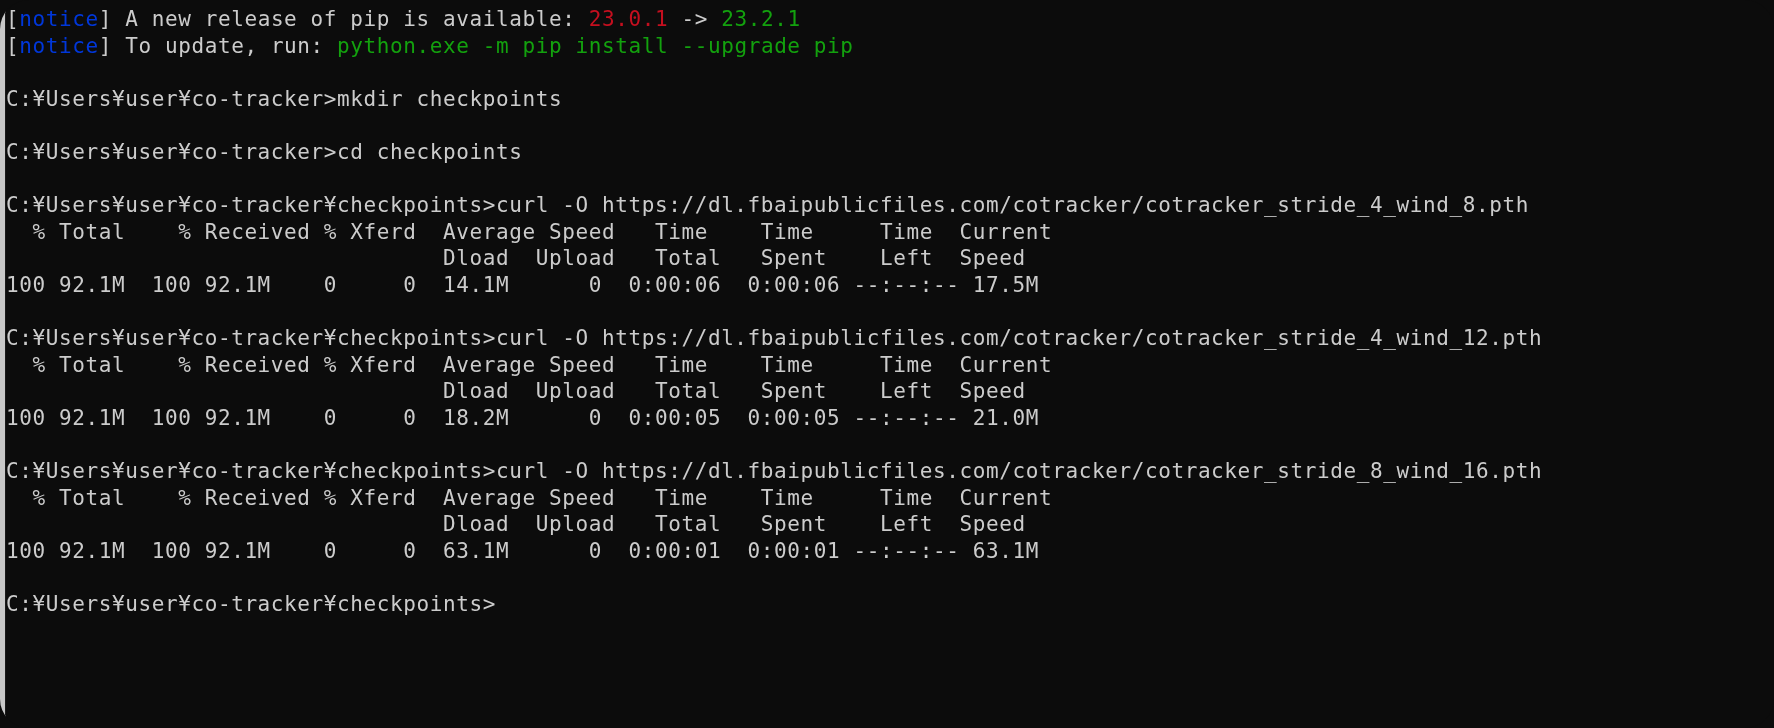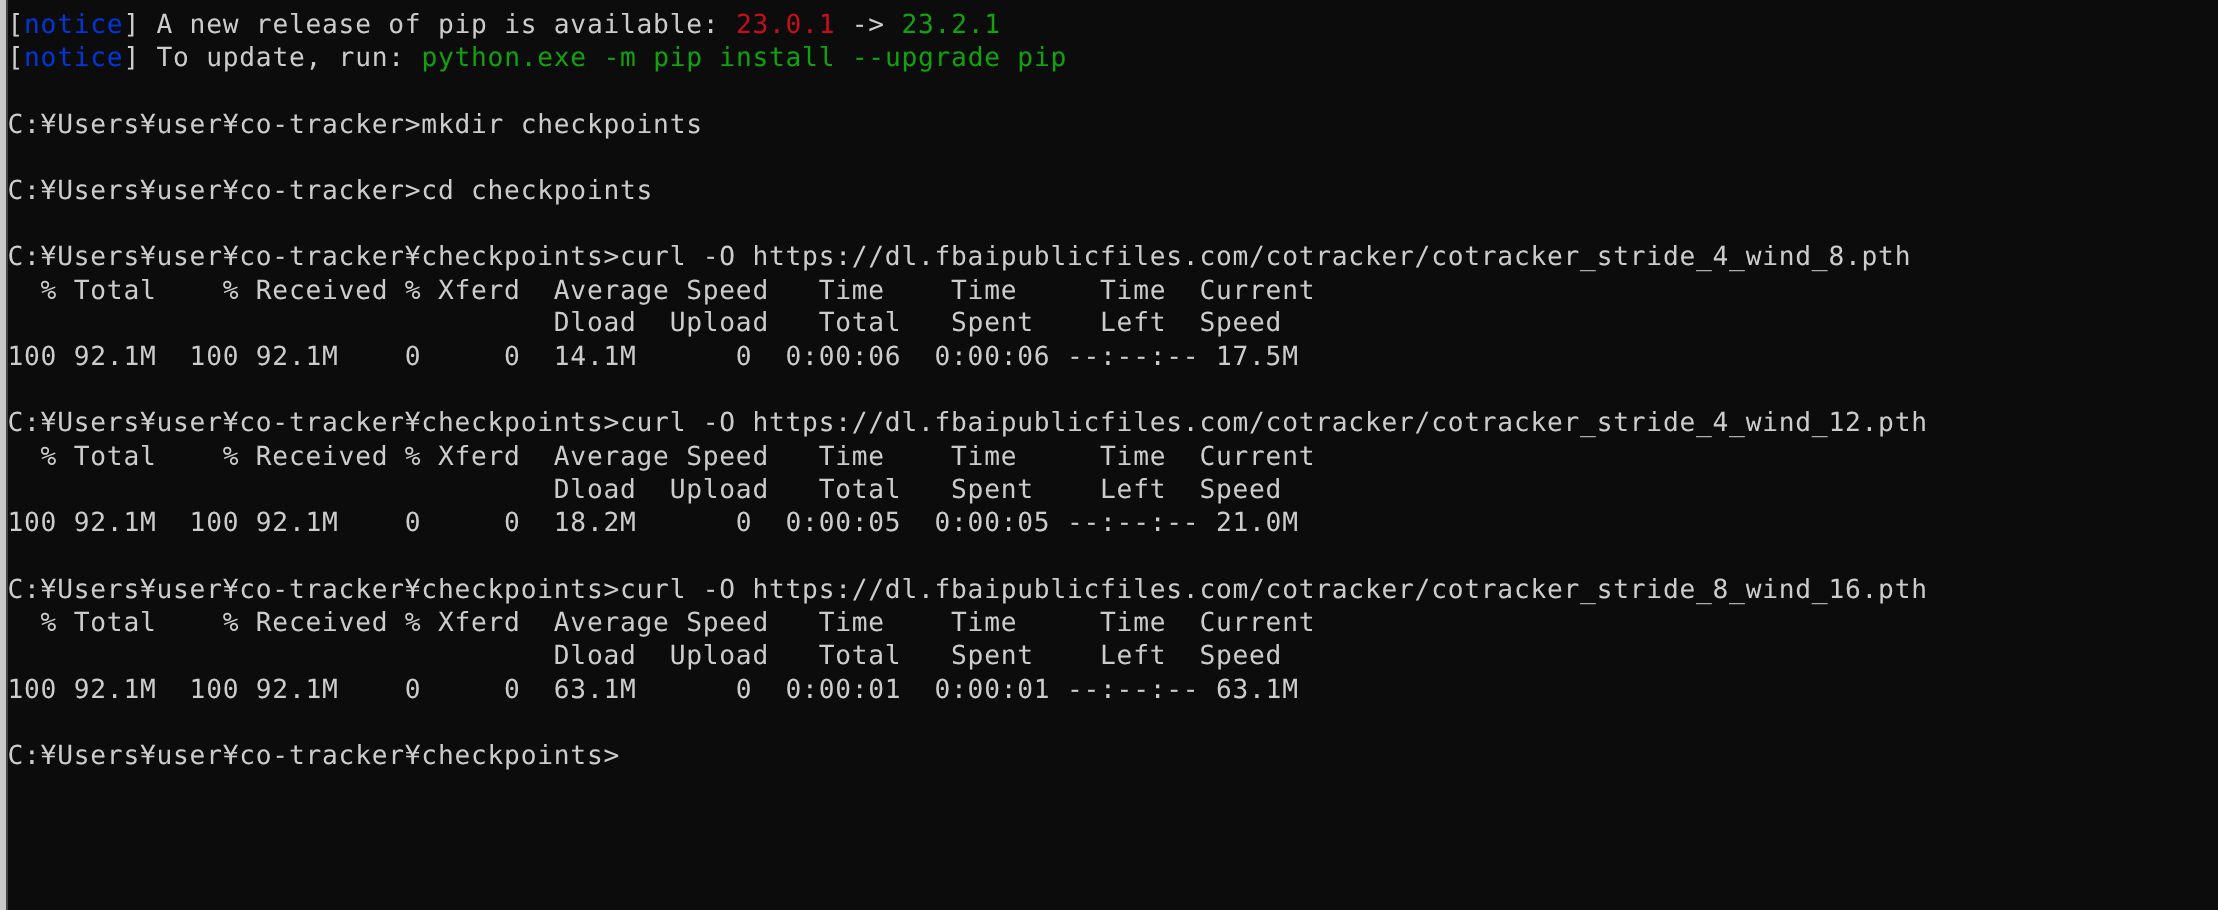--- a/index.html
+++ b/index.html
@@ -8,20 +8,21 @@
     padding: 0;
     background: #0c0c0c;
   }
   #screen {
     position: relative;
     width: 1774px;
     height: 728px;
     background: #0c0c0c;
     overflow: hidden;
     font-family: "DejaVu Sans Mono", "Liberation Mono", monospace;
+    border-radius: 29px;
   }
   
   #scrollbar {
     position: absolute;
     left: 0;
     top: 0;
     width: 5px;
     height: 728px;
     background: #c8c8c8;
     border-right: 1px solid #1a1a1a;

